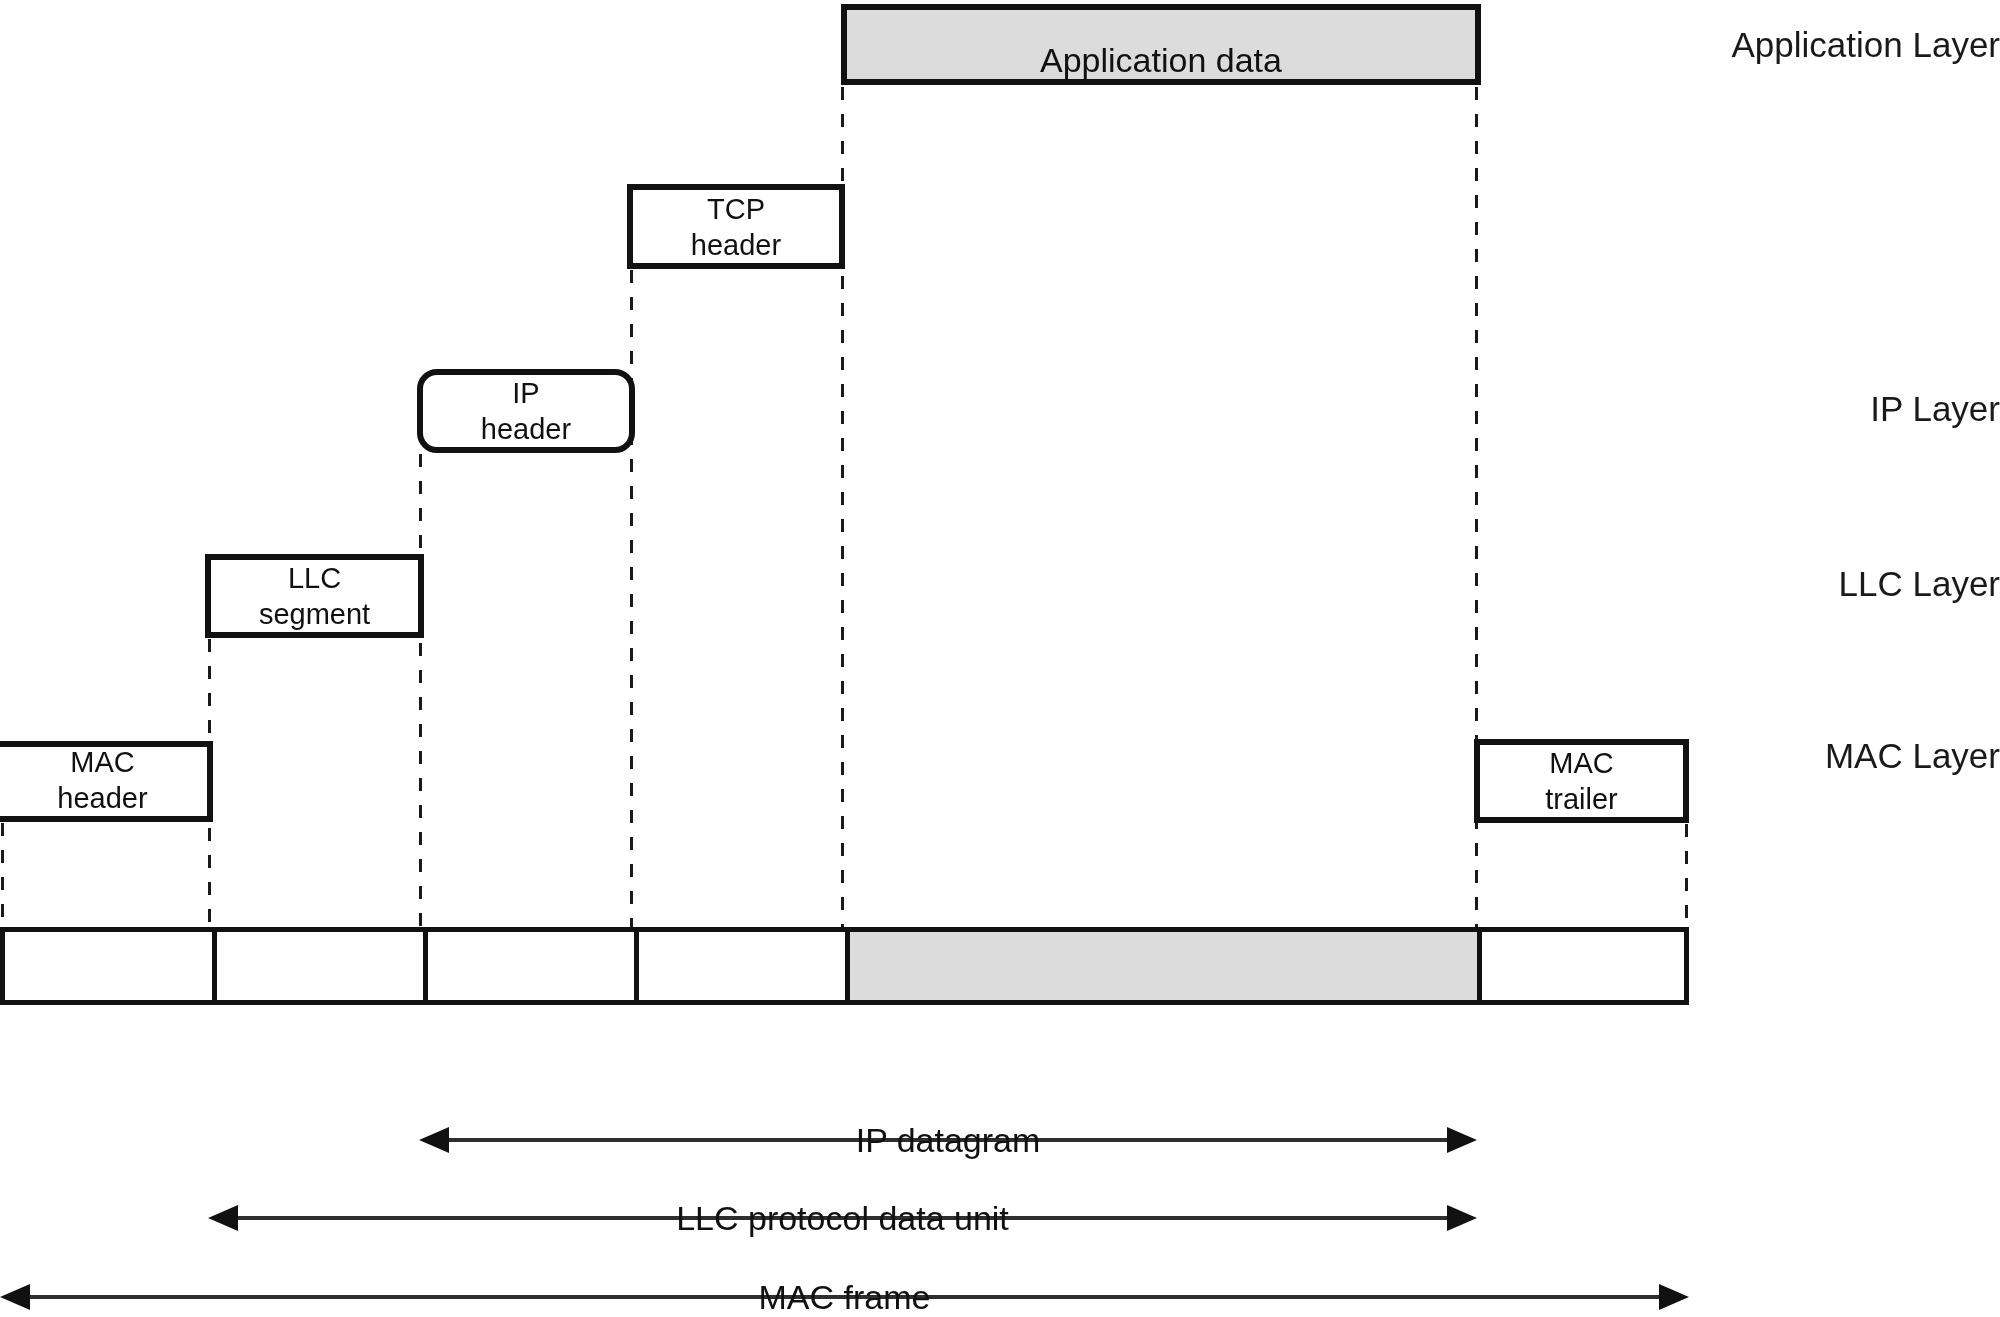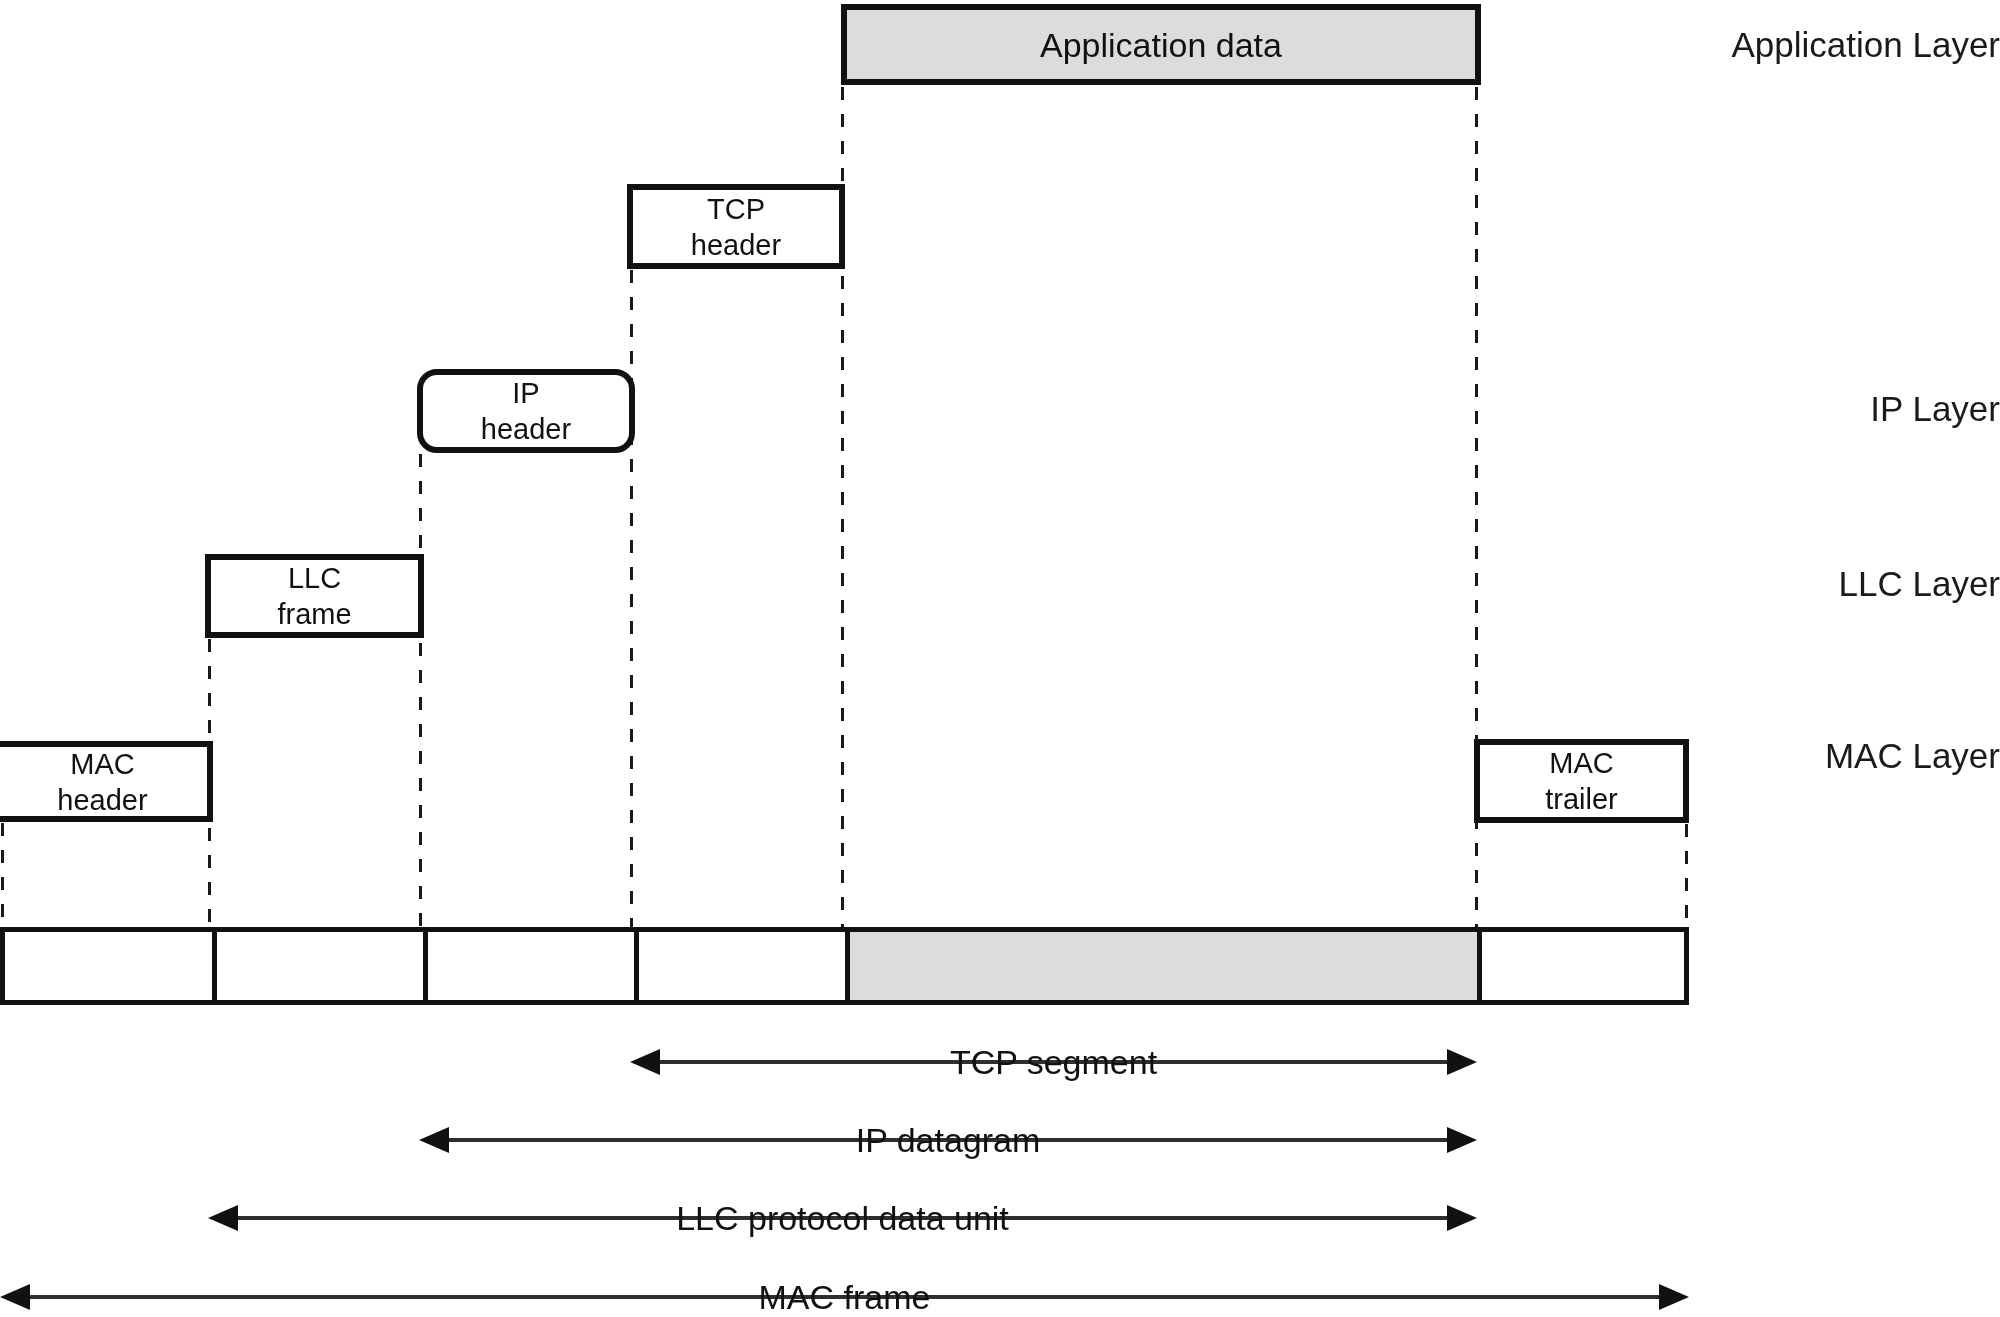--- a/index.html
+++ b/index.html
@@ -22,21 +22,21 @@
   }
 
   
   .box {
     position: absolute;
     box-sizing: border-box;
     border: 6px solid #111111;
     background: #ffffff;
     z-index: 2;
     display: flex;
-    align-items: center;
+    align-items: flex-end;
     justify-content: center;
     text-align: center;
     font-size: 29px;
     line-height: 36px;
     white-space: pre-line;
   }
   .box.app {
     background: #dcdcdc;
     font-size: 34px;
     line-height: 38px;
@@ -140,21 +140,21 @@
   <div class="box tcp">
     <span>TCP
 header</span>
   </div>
   <div class="box ip">
     <span>IP
 header</span>
   </div>
   <div class="box llc">
     <span>LLC
-frame</span>
+segment</span>
   </div>
   <div class="box machdr">
     <span>MAC
 header</span>
   </div>
   <div class="box mactrl">
     <span>MAC
 trailer</span>
   </div>
 
@@ -165,26 +165,20 @@
     <div class="seg s4"></div>
     <div class="seg s5 gray"></div>
     <div class="seg s6"></div>
   </div>
 
   <div class="layer-label l-app">Application Layer</div>
   <div class="layer-label l-ip">IP Layer</div>
   <div class="layer-label l-llc">LLC Layer</div>
   <div class="layer-label l-mac">MAC Layer</div>
 
-  <div class="arrow a-tcp">
-    <div class="line"></div>
-    <div class="head hl"></div>
-    <div class="head hr"></div>
-    <span class="arrow-label">TCP segment</span>
-  </div>
   <div class="arrow a-ip">
     <div class="line"></div>
     <div class="head hl"></div>
     <div class="head hr"></div>
     <span class="arrow-label">IP datagram</span>
   </div>
   <div class="arrow a-llc">
     <div class="line"></div>
     <div class="head hl"></div>
     <div class="head hr"></div>

